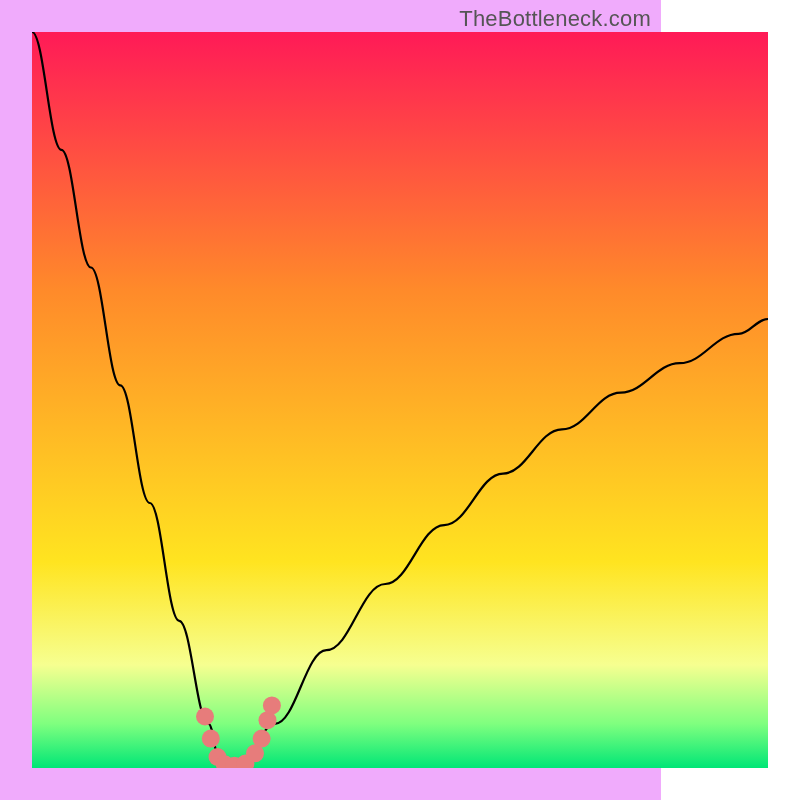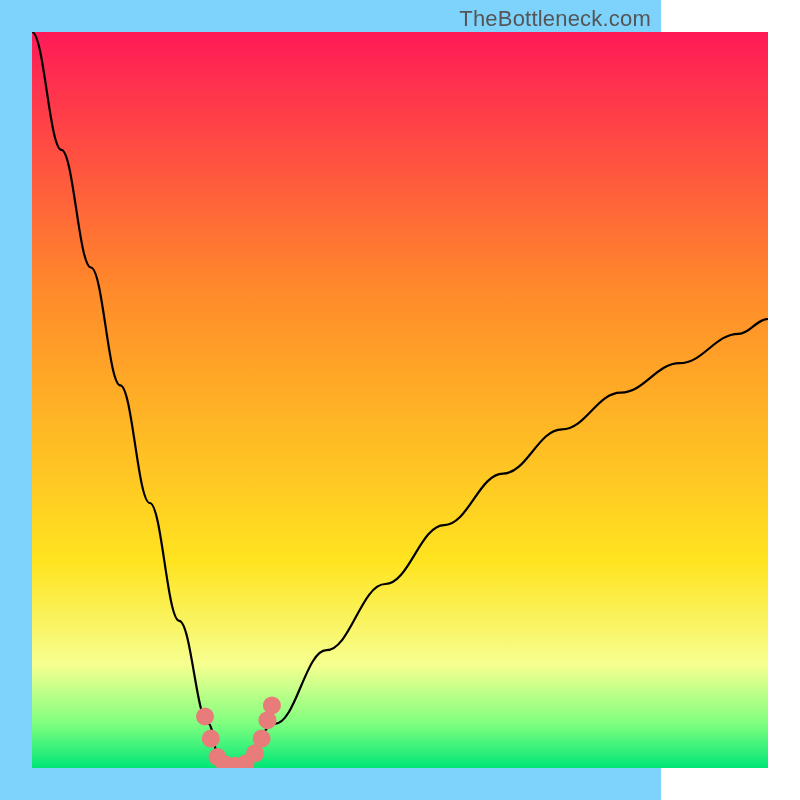--- a/index.html
+++ b/index.html
@@ -6,21 +6,21 @@
     margin: 0;
     padding: 0;
     width: 800px;
     height: 800px;
     overflow: hidden;
     font-family: Arial, Helvetica, sans-serif;
   }
   .frame {
     width: 661px;
     height: 800px;
-    background: #7dd3fc;
+    background: #f0abfc;
     position: relative;
   }
   .watermark {
     position: absolute;
     top: 6px;
     right: 10px;
     color: #555;
     font-size: 22px;
     font-weight: 500;
     letter-spacing: 0.2px;

